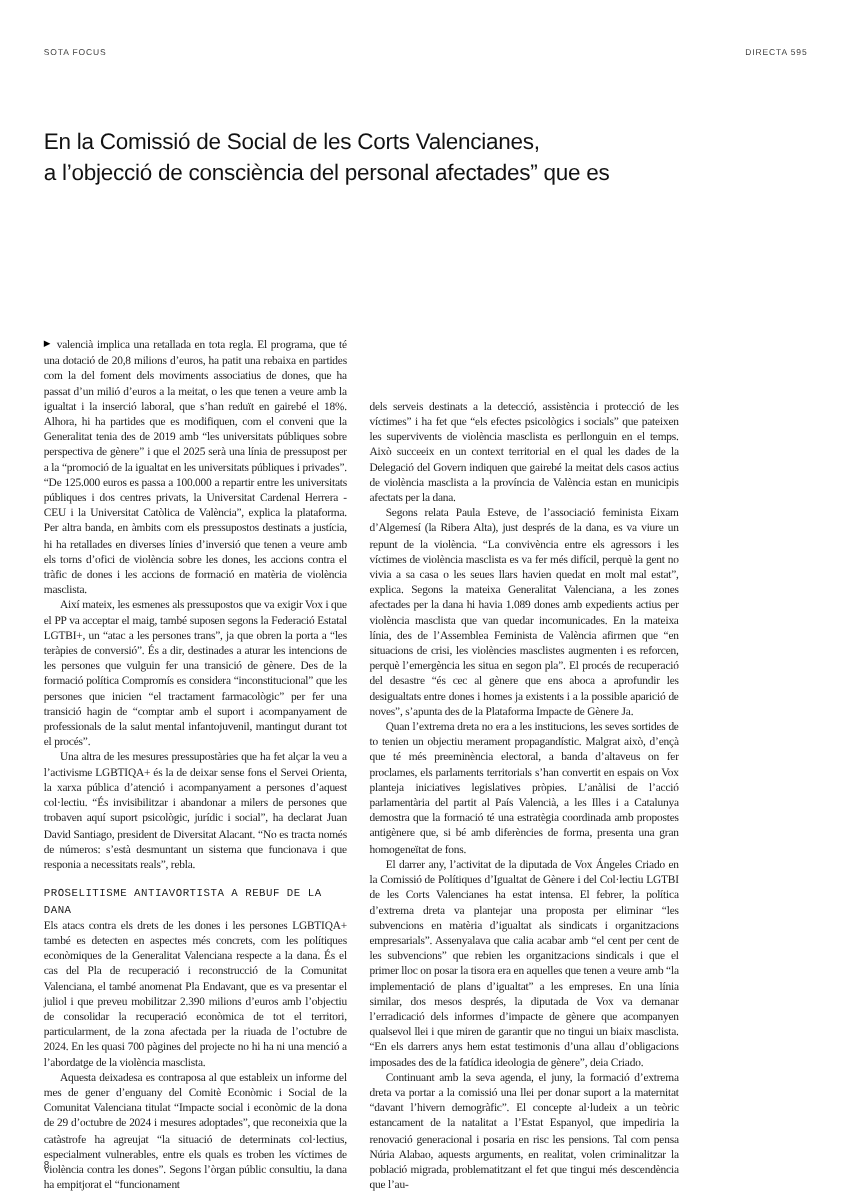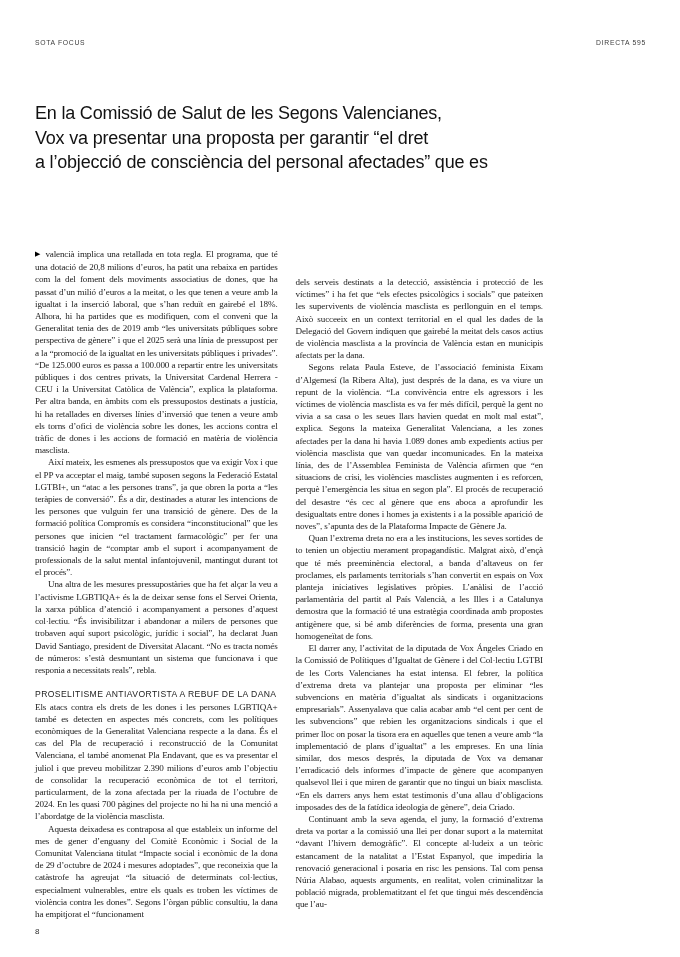--- a/index.html
+++ b/index.html
@@ -19,33 +19,33 @@
     font-family:"Liberation Sans","DejaVu Sans",sans-serif;
     font-size:6.8px; letter-spacing:0.7px; color:#3c3c3c;
   }
   .headline {
     position:absolute; left:35px; top:101px;
     font-family:"Liberation Sans","DejaVu Sans",sans-serif;
     font-size:18px; line-height:24.5px; font-weight:400;
     letter-spacing:-0.2px; color:#121212; white-space:nowrap;
   }
   .body-columns {
-    position:absolute; left:35px; top:248px;
-    width:508px; display:flex; gap:18px;
+    position:absolute; left:35px; top:269px;
+    width:508px; display:flex; gap:18px;align-items:flex-end;
   }
   .col { font-size:9.1px; line-height:12.2px; letter-spacing:-0.15px; }
   .col-left  { width:248px; }
   .col-right { width:253px;margin-top:28px; }
   .col p {
     text-align:justify;
     hyphens:auto; -webkit-hyphens:auto;
   }
   .col p.indent { text-indent:13px; }
   .subhead {
-    font-family:Liberation Sans, sans-serif;
+    font-family:Liberation Mono, monospace;
     font-size:8.6px; letter-spacing:0.4px; line-height:12.2px;
     margin-top:12.2px; color:#1b1b1b; font-weight:400;
   }
   .marker {
     font-family:"DejaVu Sans",sans-serif;
     font-size:7px; color:#000;
     display:inline-block; position:relative; top:-1.5px;
     margin-right:5px; letter-spacing:0;
   }
   .page-number {
@@ -58,22 +58,21 @@
 <body>
 
 <div class="page">
 
   <div class="running-head">
     <span>SOTA FOCUS</span>
     <span>DIRECTA 595</span>
   </div>
 
   <div class="headline">
-    <div>En la Comissió de Salut de les Segons Valencianes,</div>
-    <div>Vox va presentar una proposta per garantir “el dret</div>
+    <div>En la Comissió de Social de les Corts Valencianes,</div>
     <div>a l’objecció de consciència del personal afectades” que es</div>
   </div>
 
   <div class="body-columns">
 
     <div class="col col-left">
       <p><span class="marker">▶</span><span>valencià implica una retallada en tota regla. El programa, que té una dotació de 20,8 milions d’euros, ha patit una rebaixa en partides com la del foment dels moviments associatius de dones, que ha passat d’un milió d’euros a la meitat, o les que tenen a veure amb la igualtat i la inserció laboral, que s’han reduït en gairebé el 18%. Alhora, hi ha partides que es modifiquen, com el conveni que la Generalitat tenia des de 2019 amb “les universitats públiques sobre perspectiva de gènere” i que el 2025 serà una línia de pressupost per a la “promoció de la igualtat en les universitats públiques i privades”. “De 125.000 euros es passa a 100.000 a repartir entre les universitats públiques i dos centres privats, la Universitat Cardenal Herrera - CEU i la Universitat Catòlica de València”, explica la plataforma. Per altra banda, en àmbits com els pressupostos destinats a justícia, hi ha retallades en diverses línies d’inversió que tenen a veure amb els torns d’ofici de violència sobre les dones, les accions contra el tràfic de dones i les accions de formació en matèria de violència masclista.</span></p>
       <p class="indent">Així mateix, les esmenes als pressupostos que va exigir Vox i que el PP va acceptar el maig, també suposen segons la Federació Estatal LGTBI+, un “atac a les persones trans”, ja que obren la porta a “les teràpies de conversió”. És a dir, destinades a aturar les intencions de les persones que vulguin fer una transició de gènere. Des de la formació política Compromís es considera “inconstitucional” que les persones que inicien “el tractament farmacològic” per fer una transició hagin de “comptar amb el suport i acompanyament de professionals de la salut mental infantojuvenil, mantingut durant tot el procés”.</p>
       <p class="indent">Una altra de les mesures pressupostàries que ha fet alçar la veu a l’activisme LGBTIQA+ és la de deixar sense fons el Servei Orienta, la xarxa pública d’atenció i acompanyament a persones d’aquest col·lectiu. “És invisibilitzar i abandonar a milers de persones que trobaven aquí suport psicològic, jurídic i social”, ha declarat Juan David Santiago, president de Diversitat Alacant. “No es tracta només de números: s’està desmuntant un sistema que funcionava i que responia a necessitats reals”, rebla.</p>
       <h2 class="subhead">PROSELITISME ANTIAVORTISTA A REBUF DE LA DANA</h2>

